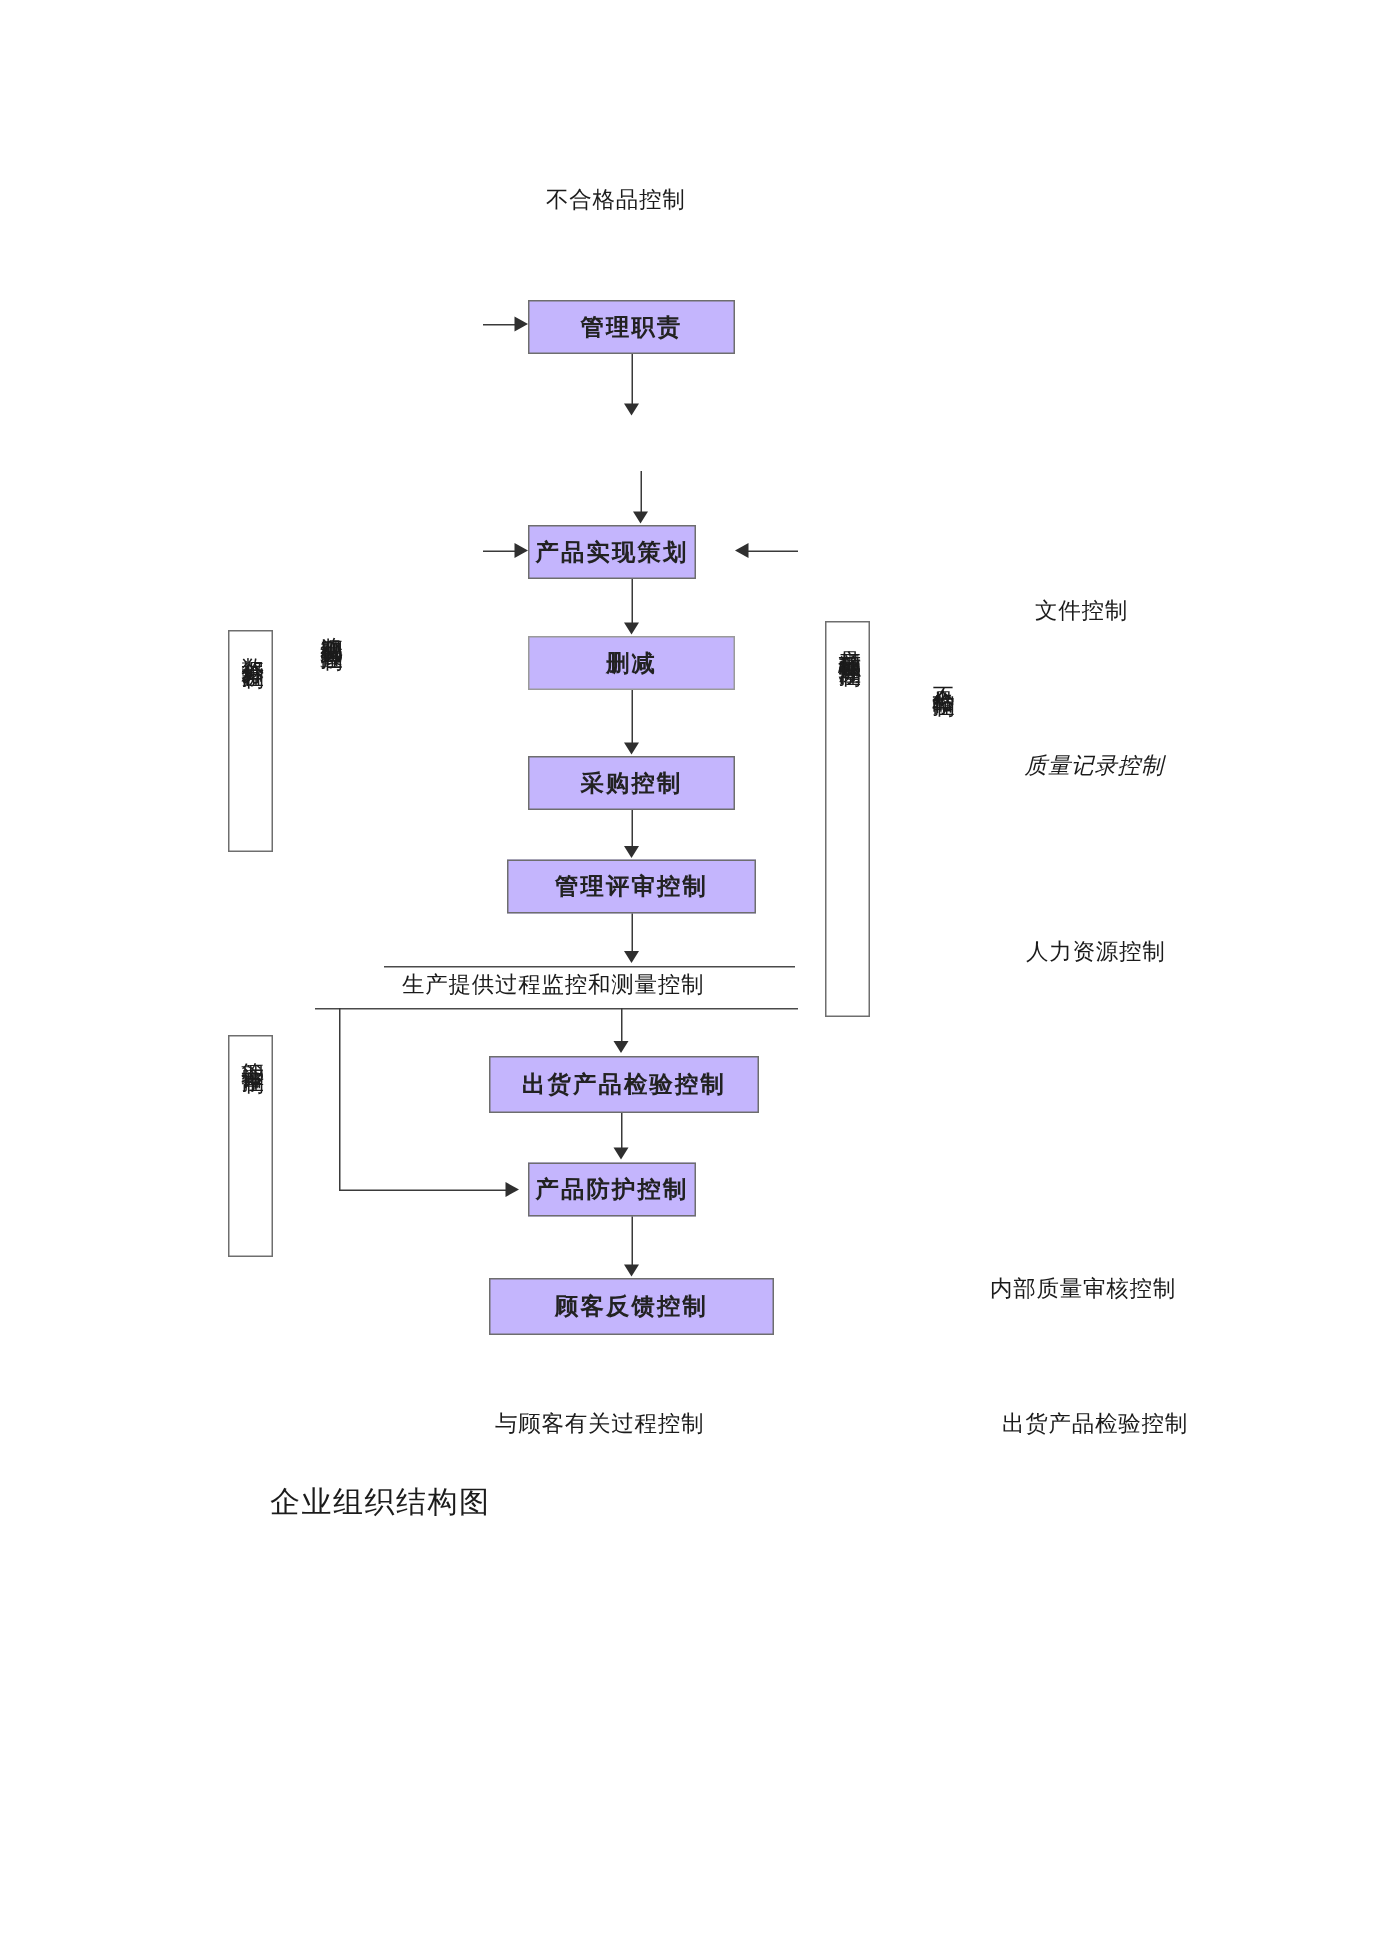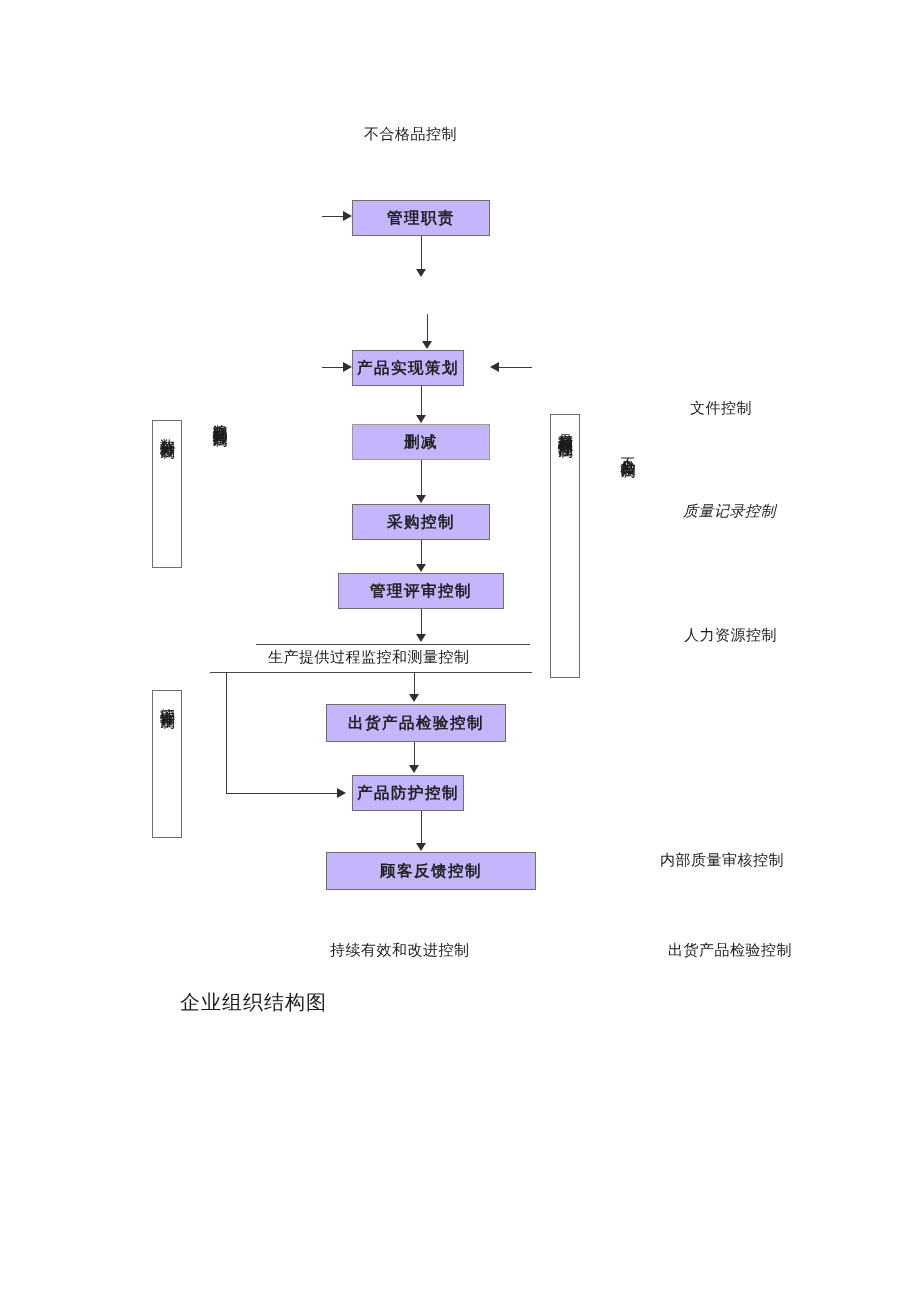--- a/index.html
+++ b/index.html
@@ -136,21 +136,21 @@
   <div class="node light" style="left:352px; top:424px; width:138px; height:36px;">删减</div>
 
   <div class="node" style="left:352px; top:504px; width:138px; height:36px;">采购控制</div>
 
   <div class="node" style="left:338px; top:573px; width:166px; height:36px;">管理评审控制</div>
 
   <div class="node" style="left:326px; top:704px; width:180px; height:38px;">出货产品检验控制</div>
 
   <div class="node" style="left:352px; top:775px; width:112px; height:36px;">产品防护控制</div>
 
-  <div class="node" style="left:326px; top:852px; width:210px; height:38px;">顾客反馈控制</div>
+  <div class="node" style="left:326px; top:852px; width:190px; height:38px;">顾客反馈控制</div>
 
   <div class="vline" style="left:421px; top:236px; height:34px;"></div>
   <div class="arrow-down" style="left:416px; top:269px;"></div>
 
   <div class="vline" style="left:427px; top:314px; height:28px;"></div>
   <div class="arrow-down" style="left:422px; top:341px;"></div>
 
   <div class="vline" style="left:421px; top:386px; height:30px;"></div>
   <div class="arrow-down" style="left:416px; top:415px;"></div>
 
@@ -208,15 +208,15 @@
   <div class="caption" style="left:690px; top:399px;">文件控制</div>
 
   <div class="caption" style="left:683px; top:502px;font-style:italic;">质量记录控制</div>
 
   <div class="caption" style="left:684px; top:626px;">人力资源控制</div>
 
   <div class="caption" style="left:660px; top:851px;">内部质量审核控制</div>
 
   <div class="caption" style="left:668px; top:941px;">出货产品检验控制</div>
 
-  <div class="caption" style="left:330px; top:941px;">持续有效和改进控制</div>
+  <div class="caption" style="left:330px; top:941px;">与顾客有关过程控制</div>
 
 </div>
 
 </body></html>

